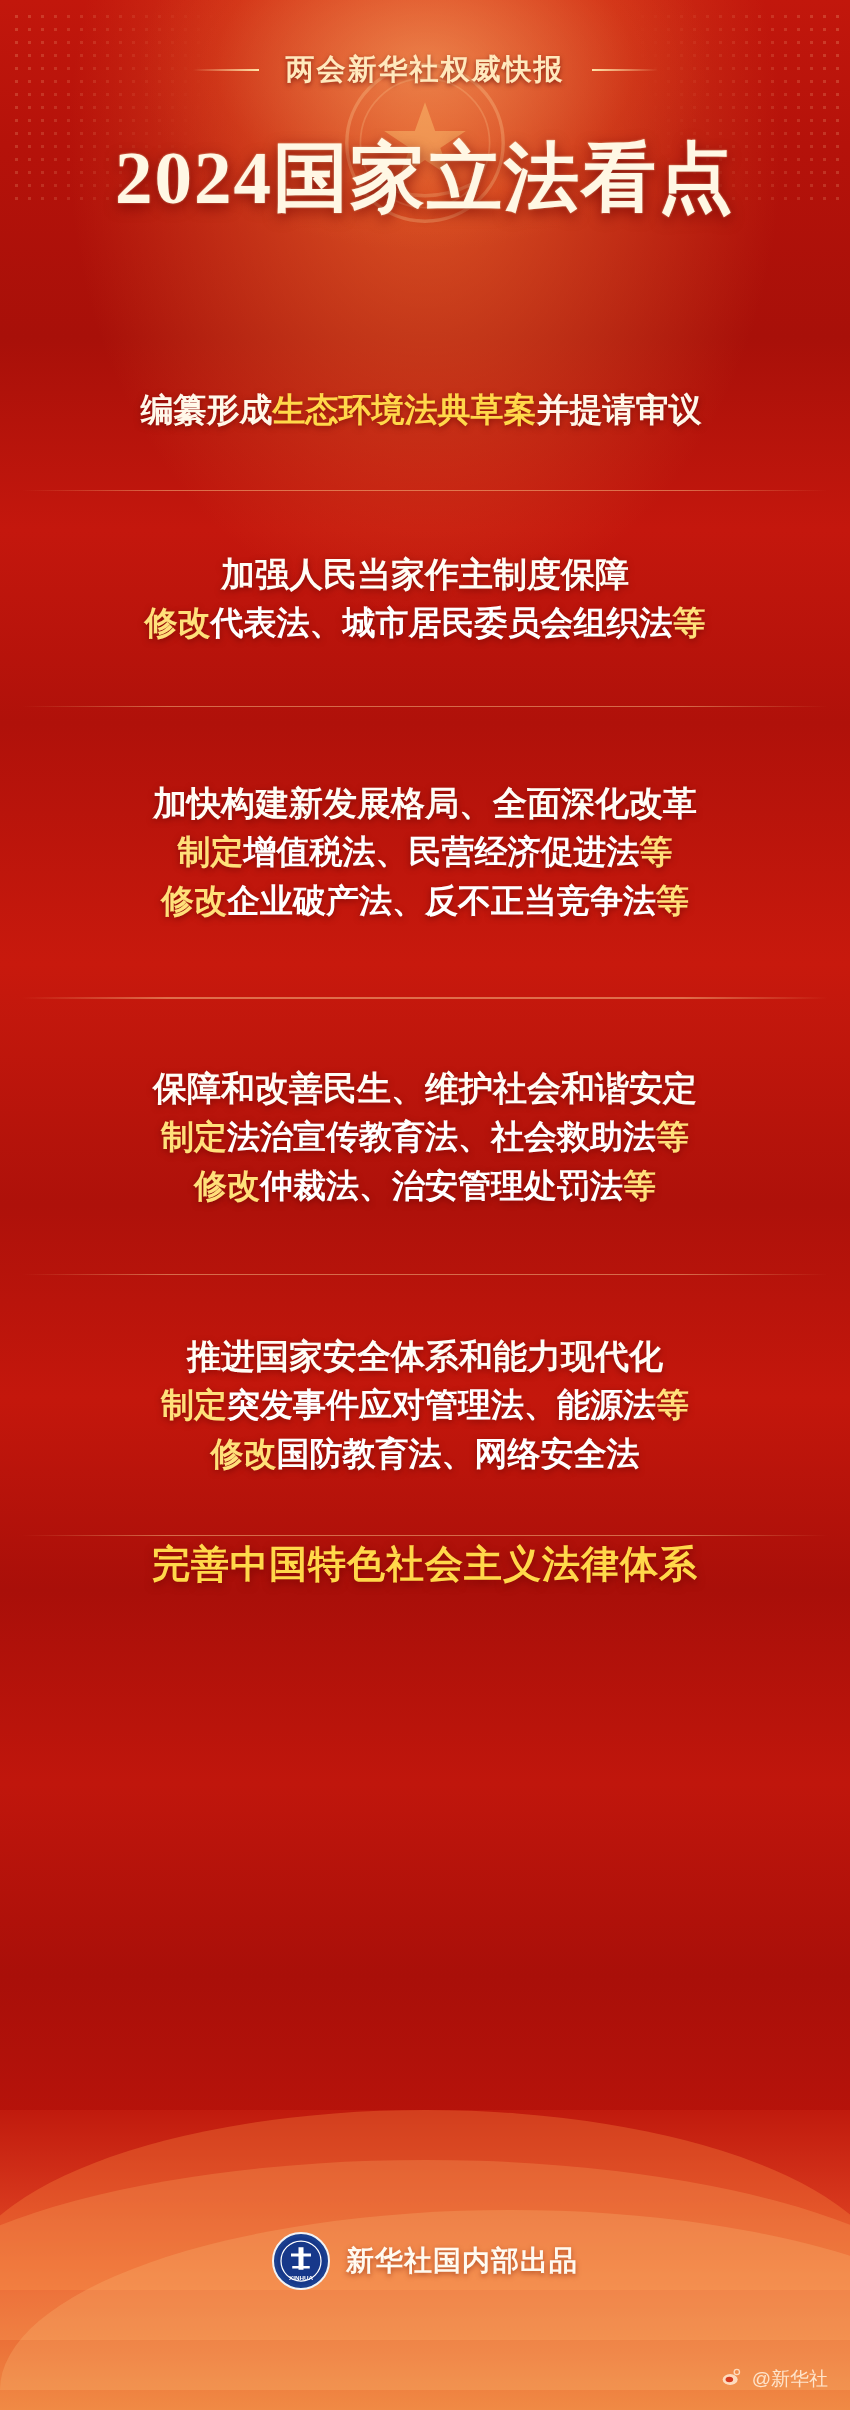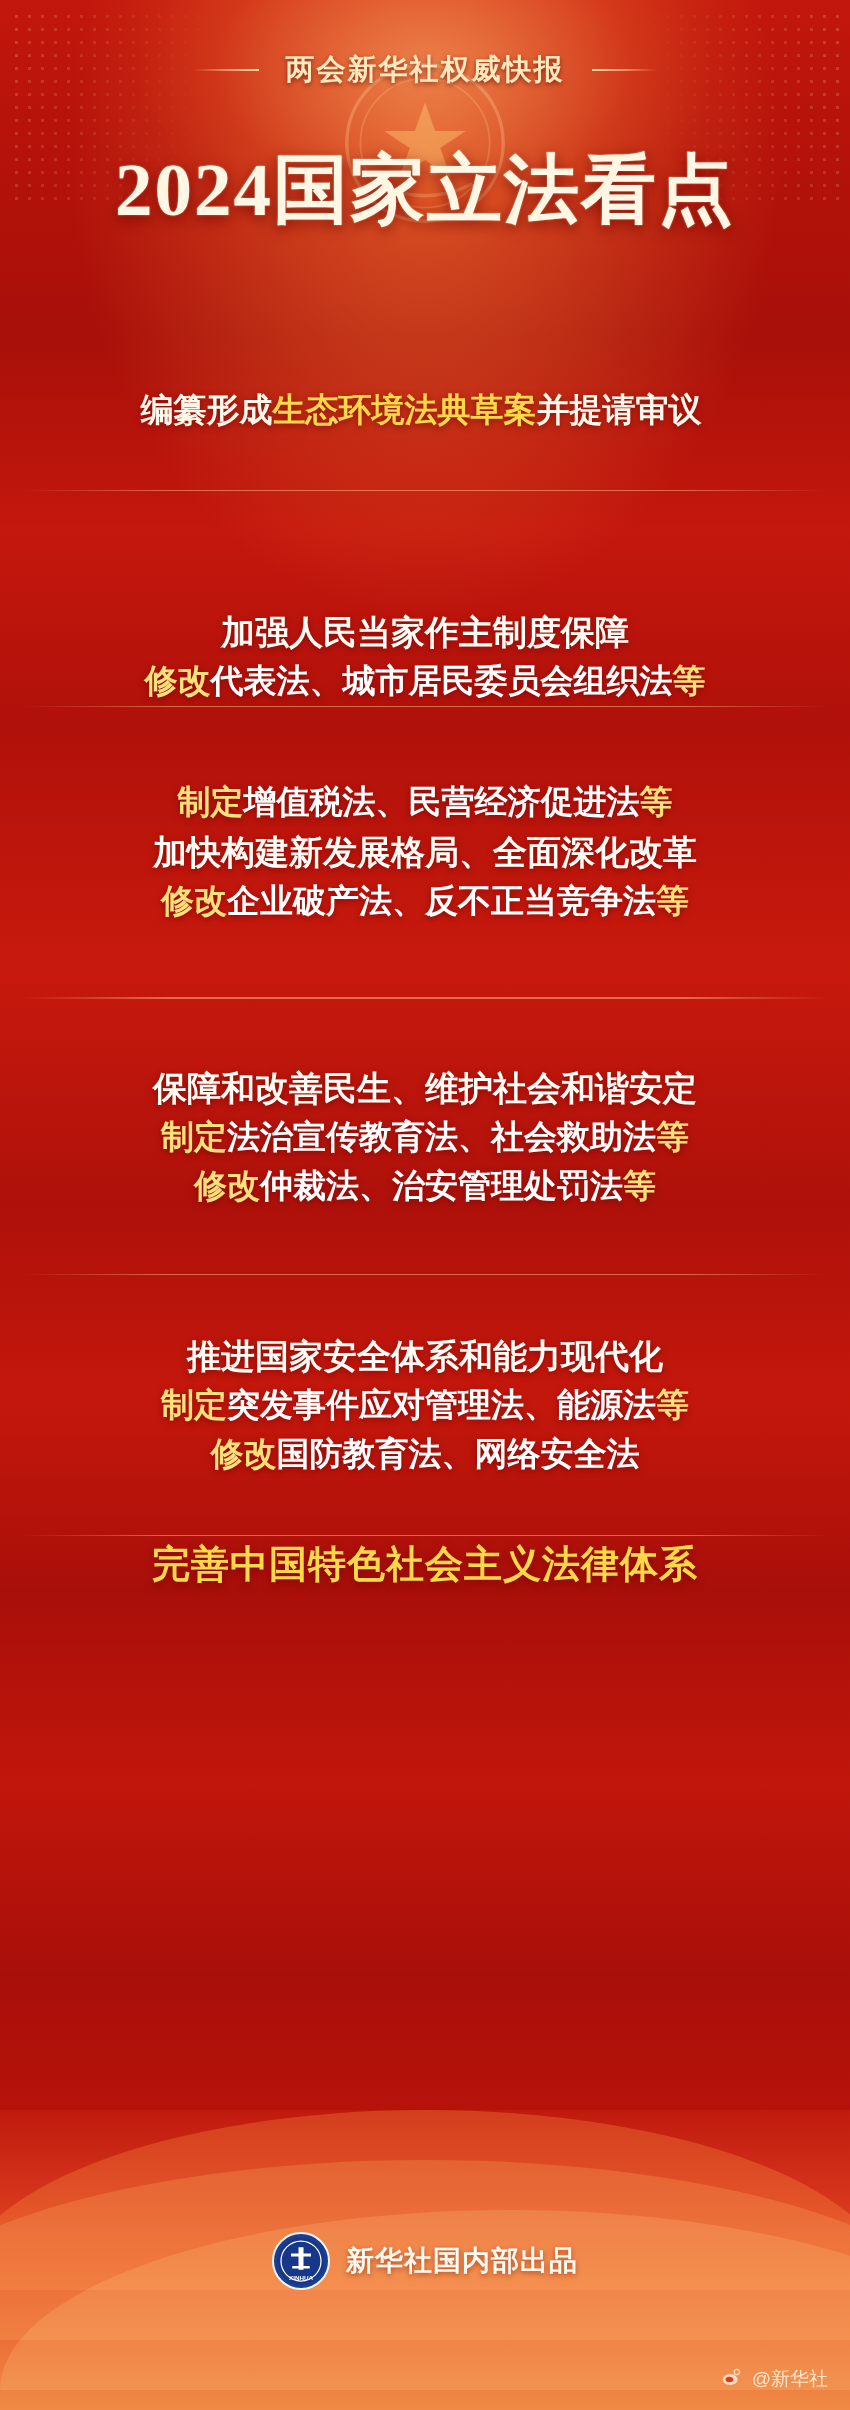--- a/index.html
+++ b/index.html
@@ -75,21 +75,21 @@
   .kicker-text {
     font-size: 29px;
     font-weight: bold;
     letter-spacing: 2px;
     color: #ffe9bd;
     text-shadow: 0 2px 5px rgba(90,0,0,.6);
   }
 
   .headline {
     position: absolute;
-    top: 140px; left: 0; width: 850px;
+    top: 128px; left: 0; width: 850px;
     text-align: center;
     font-size: 75px;
     font-weight: bold;
     letter-spacing: 2px;
     color: #fff7e4;
     text-shadow: 0 4px 14px rgba(110,0,0,.75), 0 0 2px rgba(255,230,180,.9);
     font-family: "Liberation Serif", serif;
   }
 
   
@@ -233,28 +233,28 @@
     <span class="rule right"></span>
   </div>
 
   <div class="headline">2024国家立法看点</div>
 
   <div class="content" id="content">
       <div class="block" style="height: 160px; display: flex; flex-direction: column; justify-content: center; padding-left: 32px;">
         <div class="line plainwhite"><span>编纂形成</span><span class="em-gold">生态环境法典草案</span><span>并提请审议</span></div>
       </div>
       <div class="sep"></div>
-      <div class="block" style="height: 215px; display: flex; flex-direction: column; justify-content: flex-end;">
+      <div class="block" style="height: 215px; display: flex; flex-direction: column; justify-content: center;">
         <div class="line white"><span>加强人民当家作主制度保障</span></div>
         <div class="line gold"><span>修改</span><span class="em-white">代表法、城市居民委员会组织法</span><span>等</span></div>
       </div>
       <div class="sep"></div>
       <div class="block" style="height: 290px; display: flex; flex-direction: column; justify-content: center;">
+        <div class="line white"><span>加快构建新发展格局、全面深化改革</span></div>
         <div class="line gold"><span>制定</span><span class="em-white">增值税法、民营经济促进法</span><span>等</span></div>
-        <div class="line white"><span>加快构建新发展格局、全面深化改革</span></div>
         <div class="line gold"><span>修改</span><span class="em-white">企业破产法、反不正当竞争法</span><span>等</span></div>
       </div>
       <div class="sep"></div>
       <div class="sep"></div>
       <div class="block" style="height: 275px; display: flex; flex-direction: column; justify-content: center;">
         <div class="line white"><span>保障和改善民生、维护社会和谐安定</span></div>
         <div class="line gold"><span>制定</span><span class="em-white">法治宣传教育法、社会救助法</span><span>等</span></div>
         <div class="line gold"><span>修改</span><span class="em-white">仲裁法、治安管理处罚法</span><span>等</span></div>
       </div>
       <div class="sep"></div>

